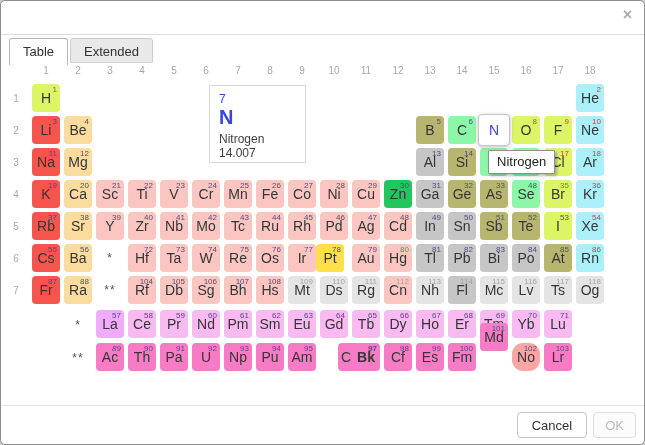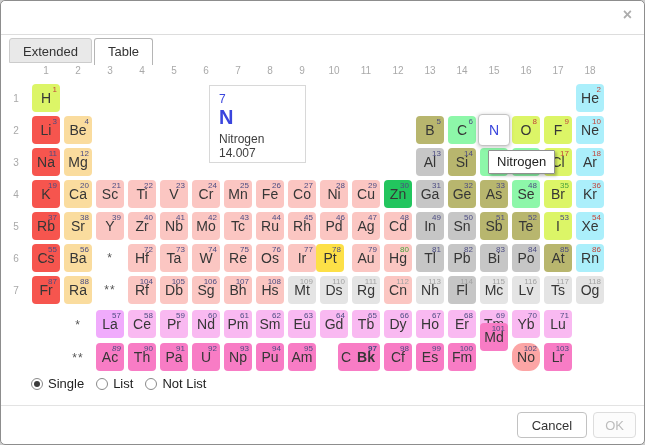--- a/index.html
+++ b/index.html
@@ -54,22 +54,22 @@
 </style>
 </head>
 <body>
 
 <div class="dialog">
   <div class="titlebar">
     <span class="close">×</span>
   </div>
 
   <div class="tabs" id="tabs">
+      <div class="tab active">Table</div>
       <div class="tab">Extended</div>
-      <div class="tab active">Table</div>
     </div>
 
   <div id="table-area">
     <div class="detail-card">
       <div class="dc-num" style="color: rgb(58, 69, 221);">7</div>
       <div class="dc-sym" style="color: rgb(58, 69, 221);">N</div>
       <div class="dc-name">Nitrogen</div>
       <div class="dc-mass">14.007</div>
     </div>
     <div class="tooltip">Nitrogen</div>
@@ -568,33 +568,19 @@
       <div class="cell" style="left: 511px; top: 342px; background: #fca5a5; border-radius: 11px;">
         <span class="num" style="color: rgb(76, 76, 130);">102</span>
         <span class="sym">No</span>
       </div>
       <div class="cell" style="left: 543px; top: 342px; background: rgb(248, 124, 197);">
         <span class="num" style="color: rgb(76, 76, 130);">103</span>
         <span class="sym">Lr</span>
       </div>
     </div>
 
-  <div class="mode-row" id="mode-row">
-      <label class="mode-opt">
-        <span class="radio checked"></span>
-        <span>Single</span>
-      </label>
-      <label class="mode-opt">
-        <span class="radio"></span>
-        <span>List</span>
-      </label>
-      <label class="mode-opt">
-        <span class="radio"></span>
-        <span>Not List</span>
-      </label>
-    </div>
 
   <div class="footer-sep"></div>
   <div class="footer">
     <button class="btn cancel">Cancel</button>
     <button class="btn ok" disabled="">OK</button>
   </div>
 </div>
 
 </body></html>

